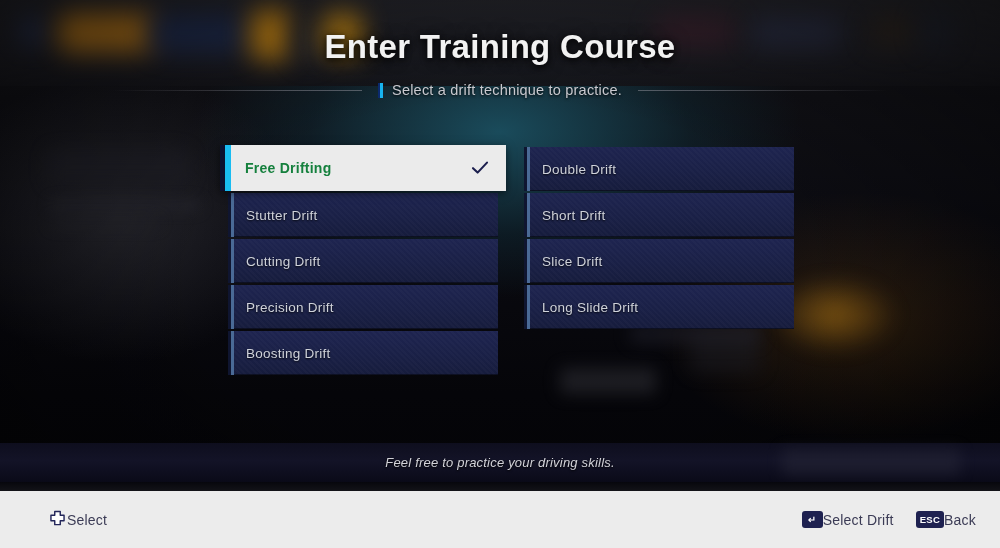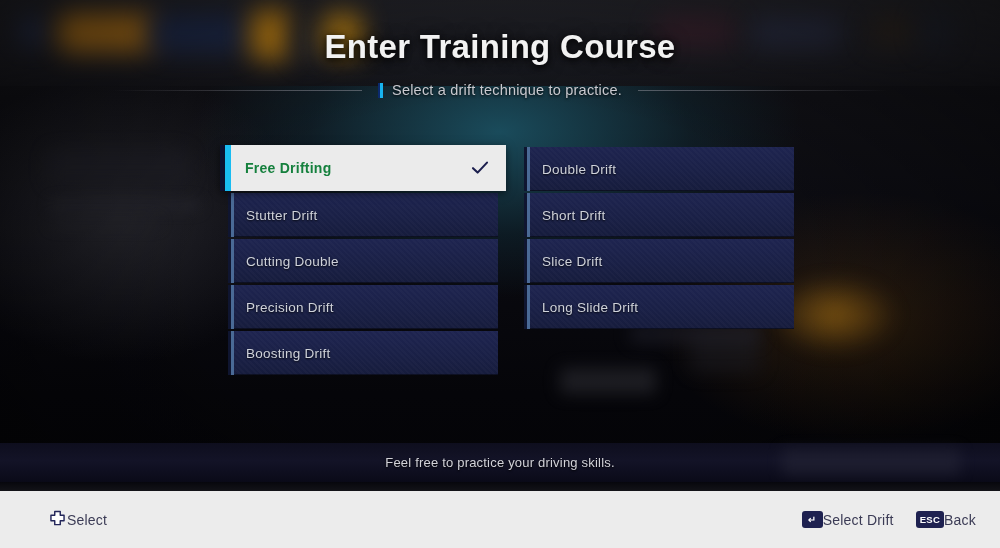--- a/index.html
+++ b/index.html
@@ -171,21 +171,21 @@
   }
   .check-icon {
     position:absolute; right:16px; top:50%; transform:translateY(-50%);
     width:20px; height:20px;
   }
 
   
   .status-band {
     position:absolute; left:0; top:443px; width:1000px; height:39px;
     background:linear-gradient(180deg,#0e0e1e 0%, #131327 45%, #0a0a18 100%);
-    display:flex; align-items:center; justify-content:center;
+    display:flex; align-items:center; justify-content:center;font-style:italic;
   }
   .status-ghost {
     position:absolute; left:782px; top:6px; width:178px; height:26px;
     background:#262637; filter:blur(7px); border-radius:3px; opacity:.55;
   }
   .status-text {
     position:relative;
     font-size:13px; color:#d2d2d8; letter-spacing:.2px;
     text-shadow:0 1px 2px rgba(0,0,0,.9);
   }
@@ -266,21 +266,21 @@
         </svg>
       </div>
 
       <div class="menu-item">
         <div class="edge"></div>
         <div class="label">Stutter Drift</div>
       </div>
 
       <div class="menu-item">
         <div class="edge"></div>
-        <div class="label">Cutting Double</div>
+        <div class="label">Cutting Drift</div>
       </div>
 
       <div class="menu-item">
         <div class="edge"></div>
         <div class="label">Precision Drift</div>
       </div>
 
       <div class="menu-item">
         <div class="edge"></div>
         <div class="label">Boosting Drift</div>

